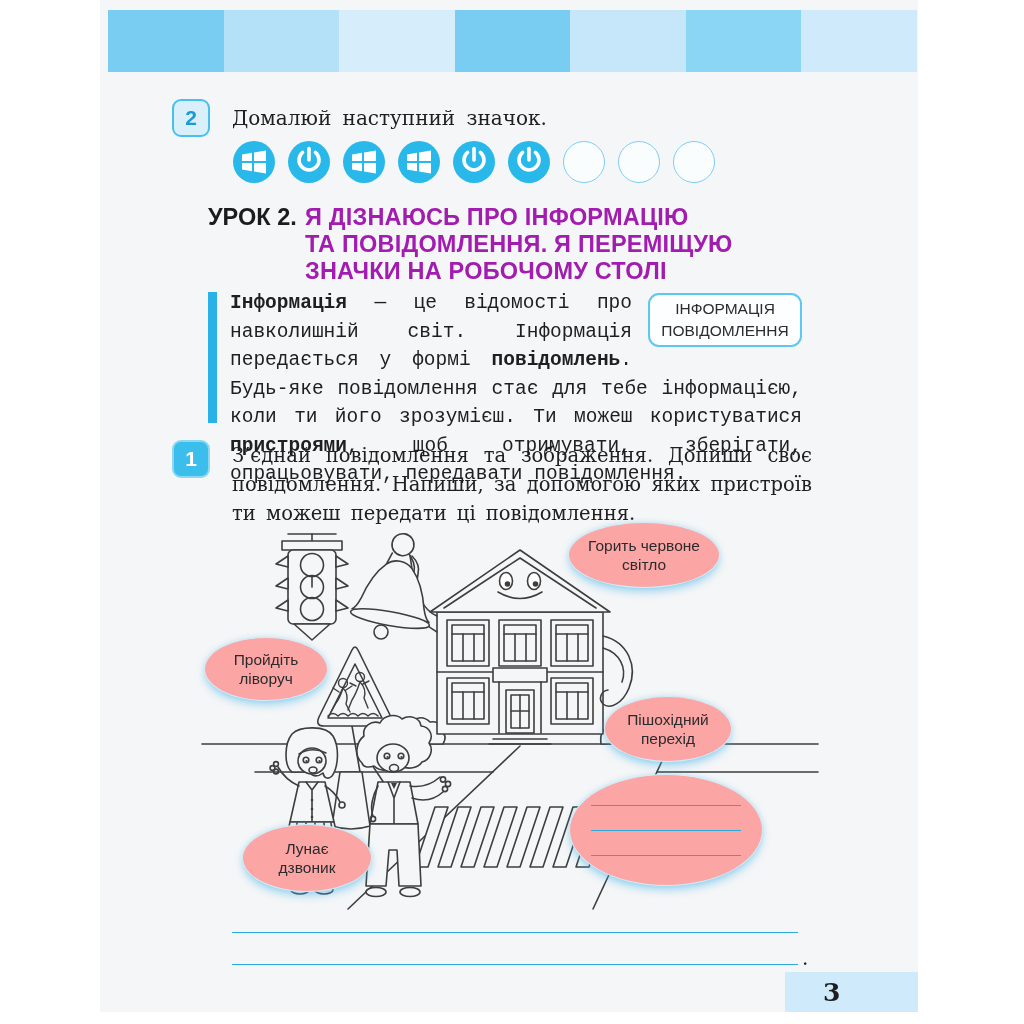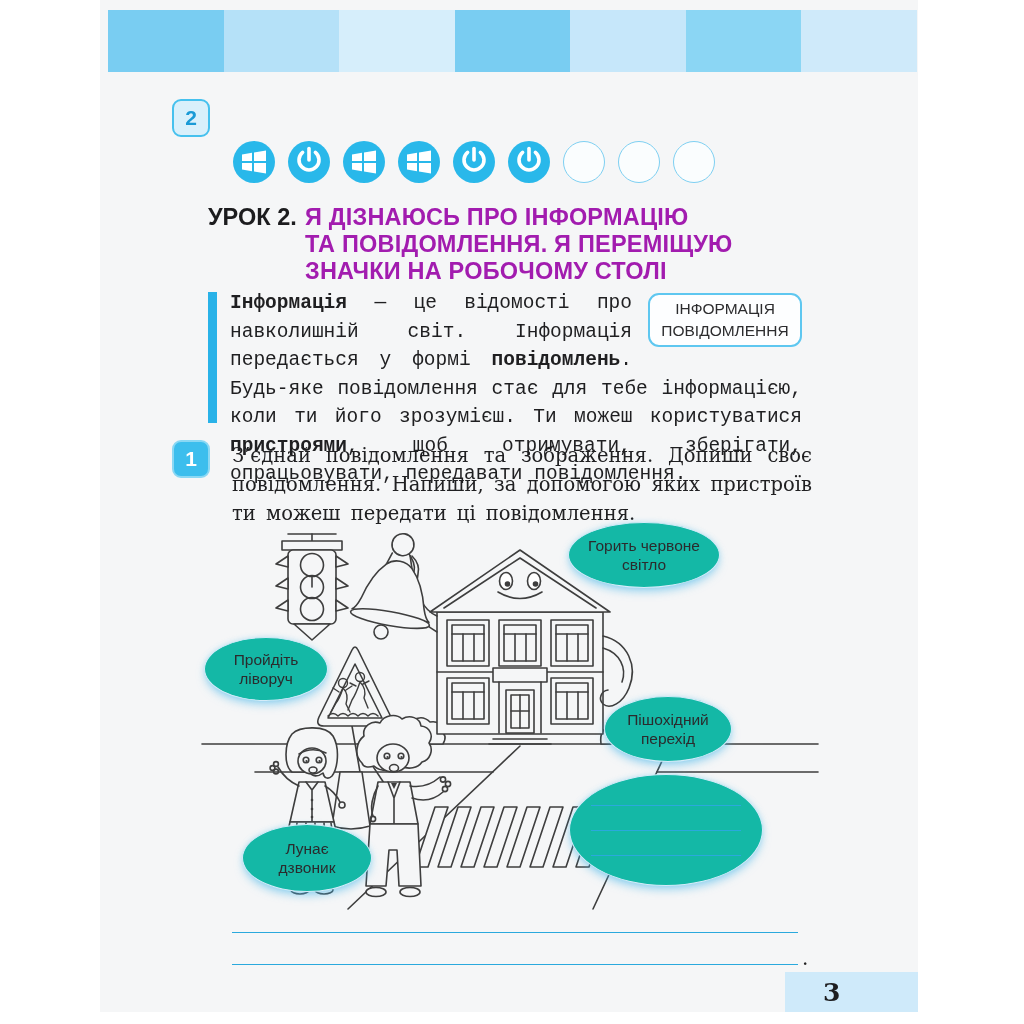--- a/index.html
+++ b/index.html
@@ -38,21 +38,21 @@
   .info-wrap { position:absolute; left:130px; top:289px; width:572px; }
   .info-box  { float:right; width:154px; height:54px; margin:4px 0 10px 16px;
                background:#fdfeff; border:2px solid #5ec7f0; border-radius:11px;
                display:flex; flex-direction:column; align-items:center; justify-content:center;
                font-size:15.5px; line-height:22px; color:#2c2c2e; }
   .info-paragraph { font-size:19.5px; line-height:28.5px; color:#1f1f21; text-align:justify;font-family:Liberation Mono, monospace; }
 
   .illustration { position:absolute; left:100px; top:520px; width:620px; height:392px; }
   .scene { position:absolute; left:0; top:0; }
 
-  .bubble { position:absolute; background:#14b8a6; border:1px solid #d4ecf9; border-radius:50%;
+  .bubble { position:absolute; background:#fca5a5; border:1px solid #d4ecf9; border-radius:50%;
             display:flex; align-items:center; justify-content:center; text-align:center;
             font-size:15.5px; line-height:19px; color:#2b2b2d; padding:6px 12px;
             box-shadow:0 5px 10px -2px rgba(72,182,233,.6), 0 -1px 6px -2px rgba(72,182,233,.35); }
   .bubble-red   { left:368px; top:2px;   width:152px; height:66px; }
   .bubble-mood  { left:425px; top:88px;  width:172px; height:66px; }
   .bubble-left  { left:4px;   top:117px; width:124px; height:64px; }
   .bubble-cross { left:404px; top:176px; width:128px; height:66px; }
   .bubble-bell  { left:42px;  top:304px; width:130px; height:68px; }
   .bubble-write { left:369px; top:254px; width:194px; height:112px;
                   flex-direction:column; justify-content:center; gap:24px; }
@@ -78,20 +78,21 @@
         <div class="strip-sq" style="background: rgb(121, 205, 242);"></div>
         <div class="strip-sq" style="background: rgb(181, 225, 248);"></div>
         <div class="strip-sq" style="background: rgb(214, 238, 251);"></div>
         <div class="strip-sq" style="background: rgb(121, 205, 242);"></div>
         <div class="strip-sq" style="background: rgb(198, 231, 250);"></div>
         <div class="strip-sq" style="background: rgb(139, 214, 244);"></div>
         <div class="strip-sq" style="background: rgb(207, 234, 250);"></div>
       </div>
 
     <div class="badge badge-outline">2</div>
+    <div class="task-text task2-text">Домалюй наступний значок.</div>
     <div class="icons-row" id="iconsRow">
         <span class="icon"><svg viewBox="0 0 42 42" width="42" height="42">
     <circle cx="21" cy="21" r="21" fill="#29b8ea"></circle>
     <g fill="#ffffff">
       <polygon points="9,13.5 19,11.8 19,20 9,20"></polygon>
       <polygon points="21,11.5 33,9.5 33,20 21,20"></polygon>
       <polygon points="9,22 19,22 19,30.2 9,28.5"></polygon>
       <polygon points="21,22 33,22 33,32.5 21,30.5"></polygon>
     </g>
           </svg></span>

